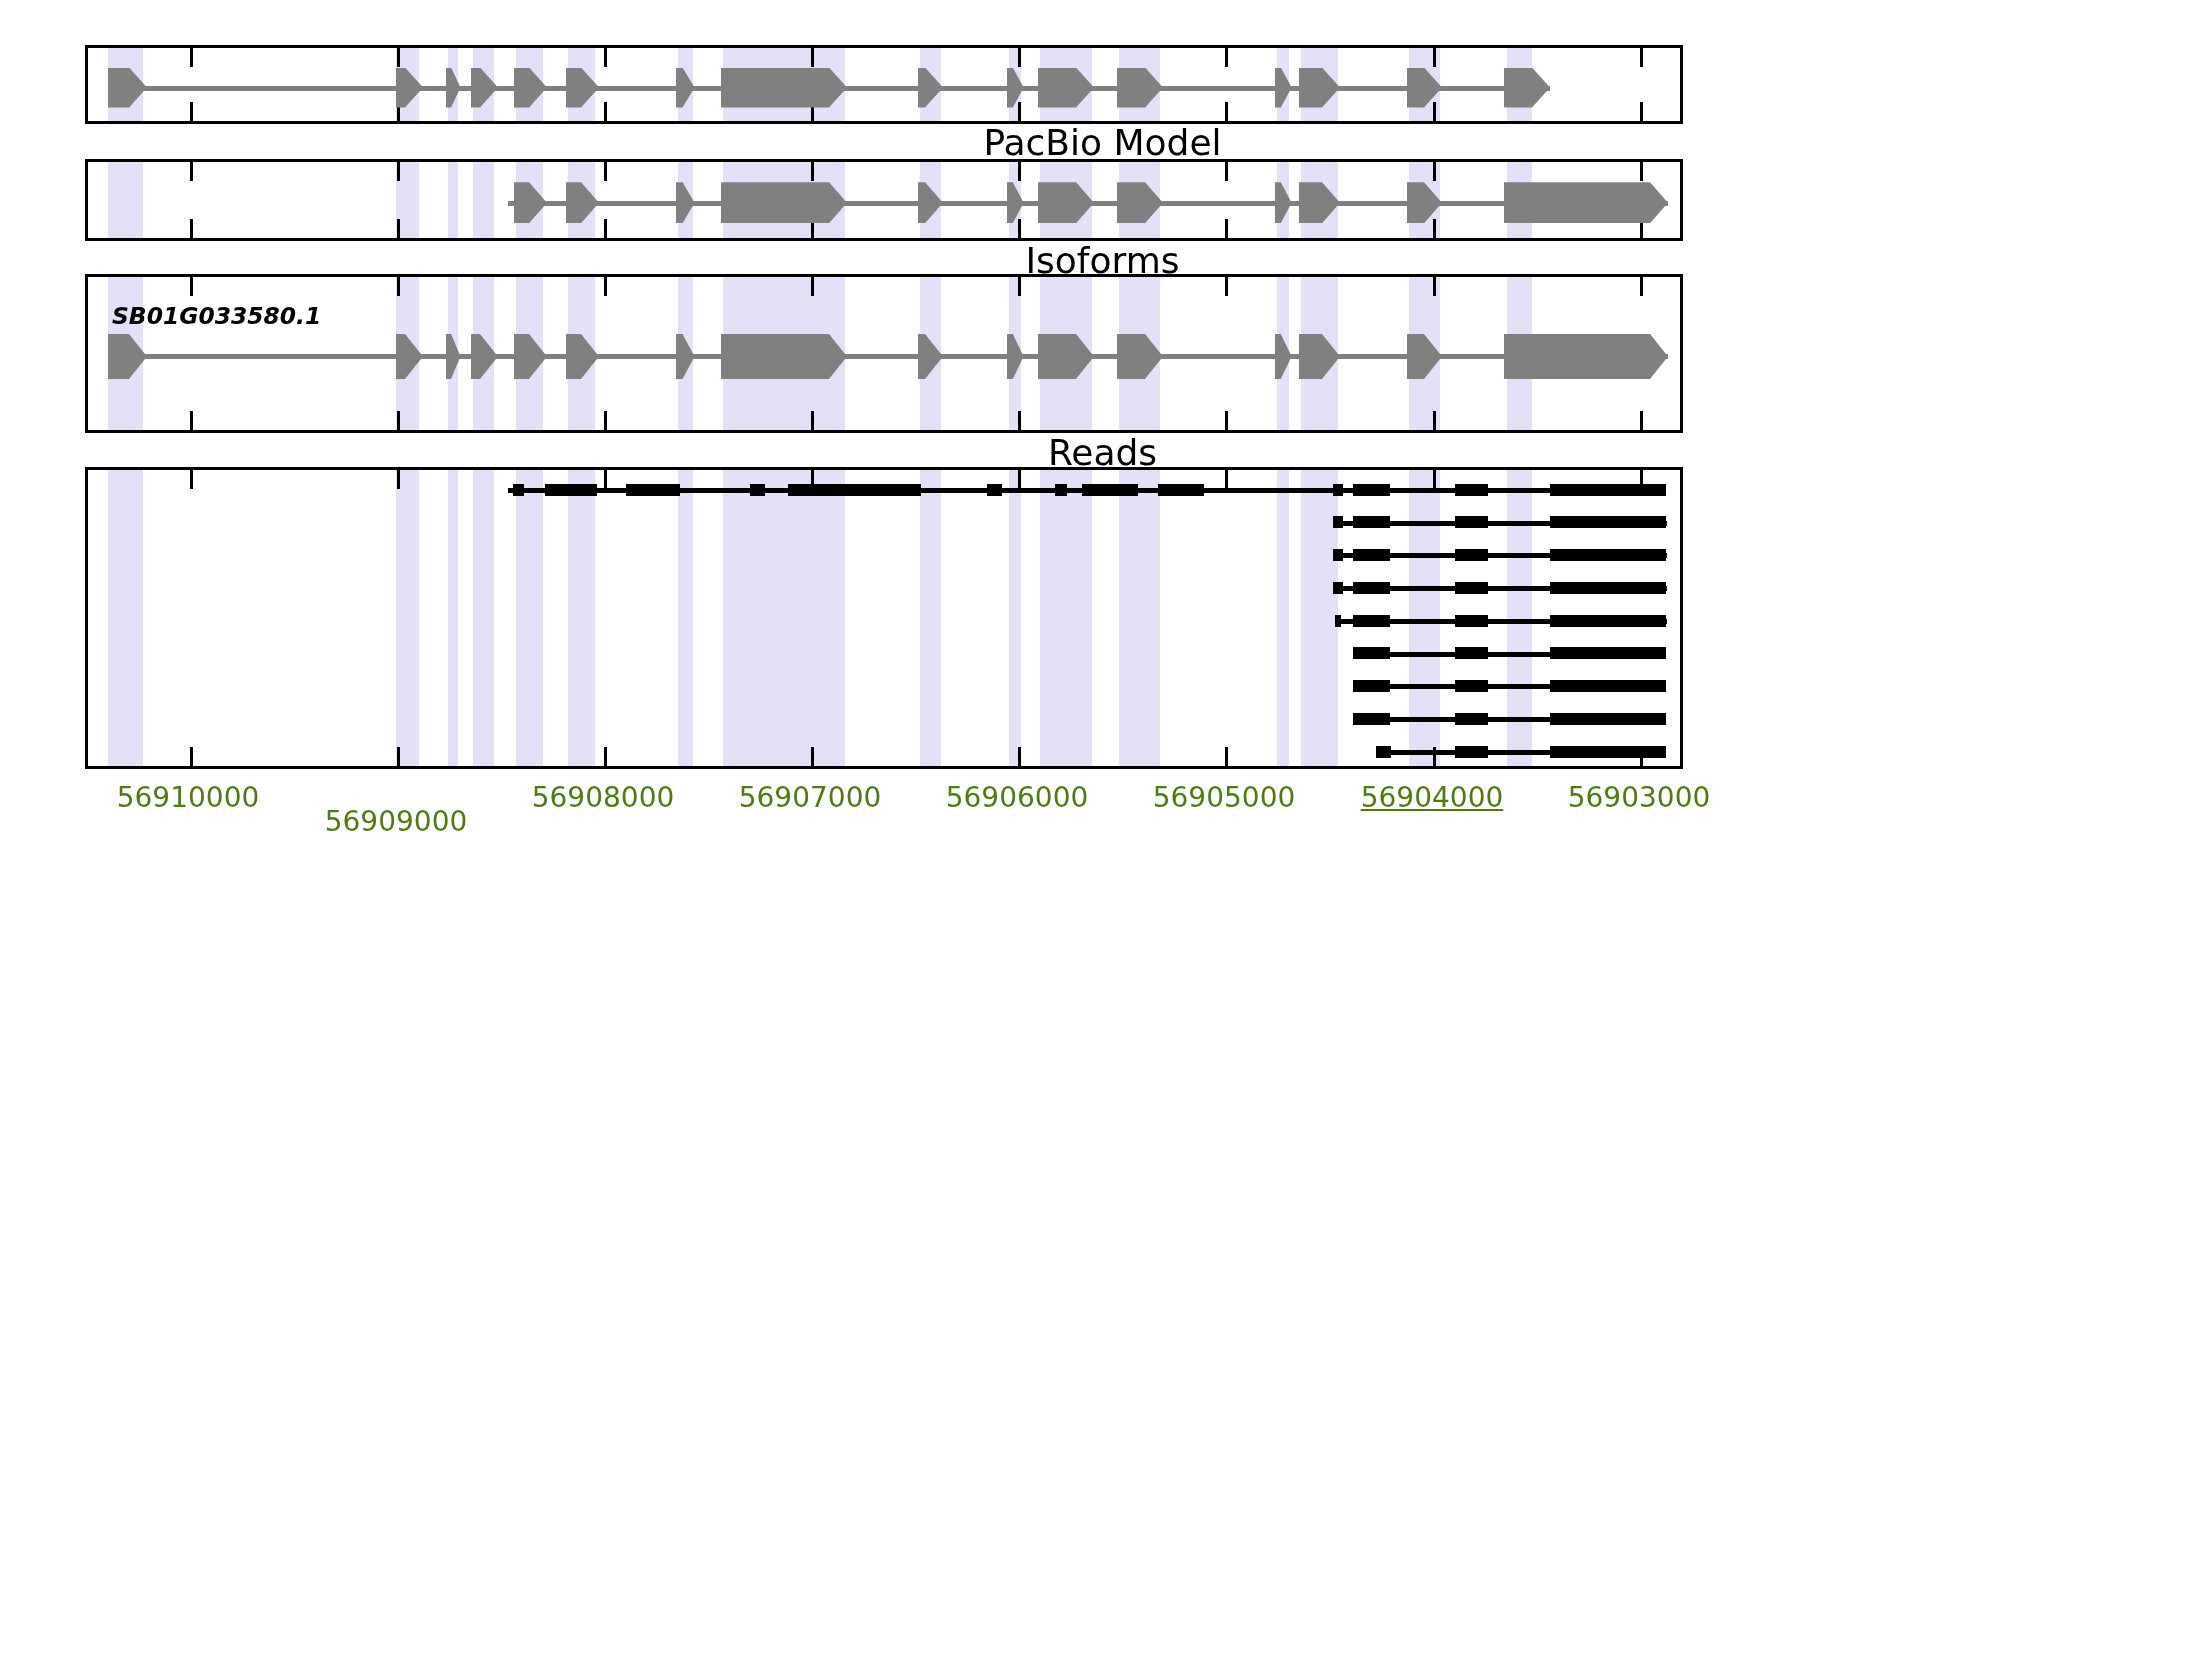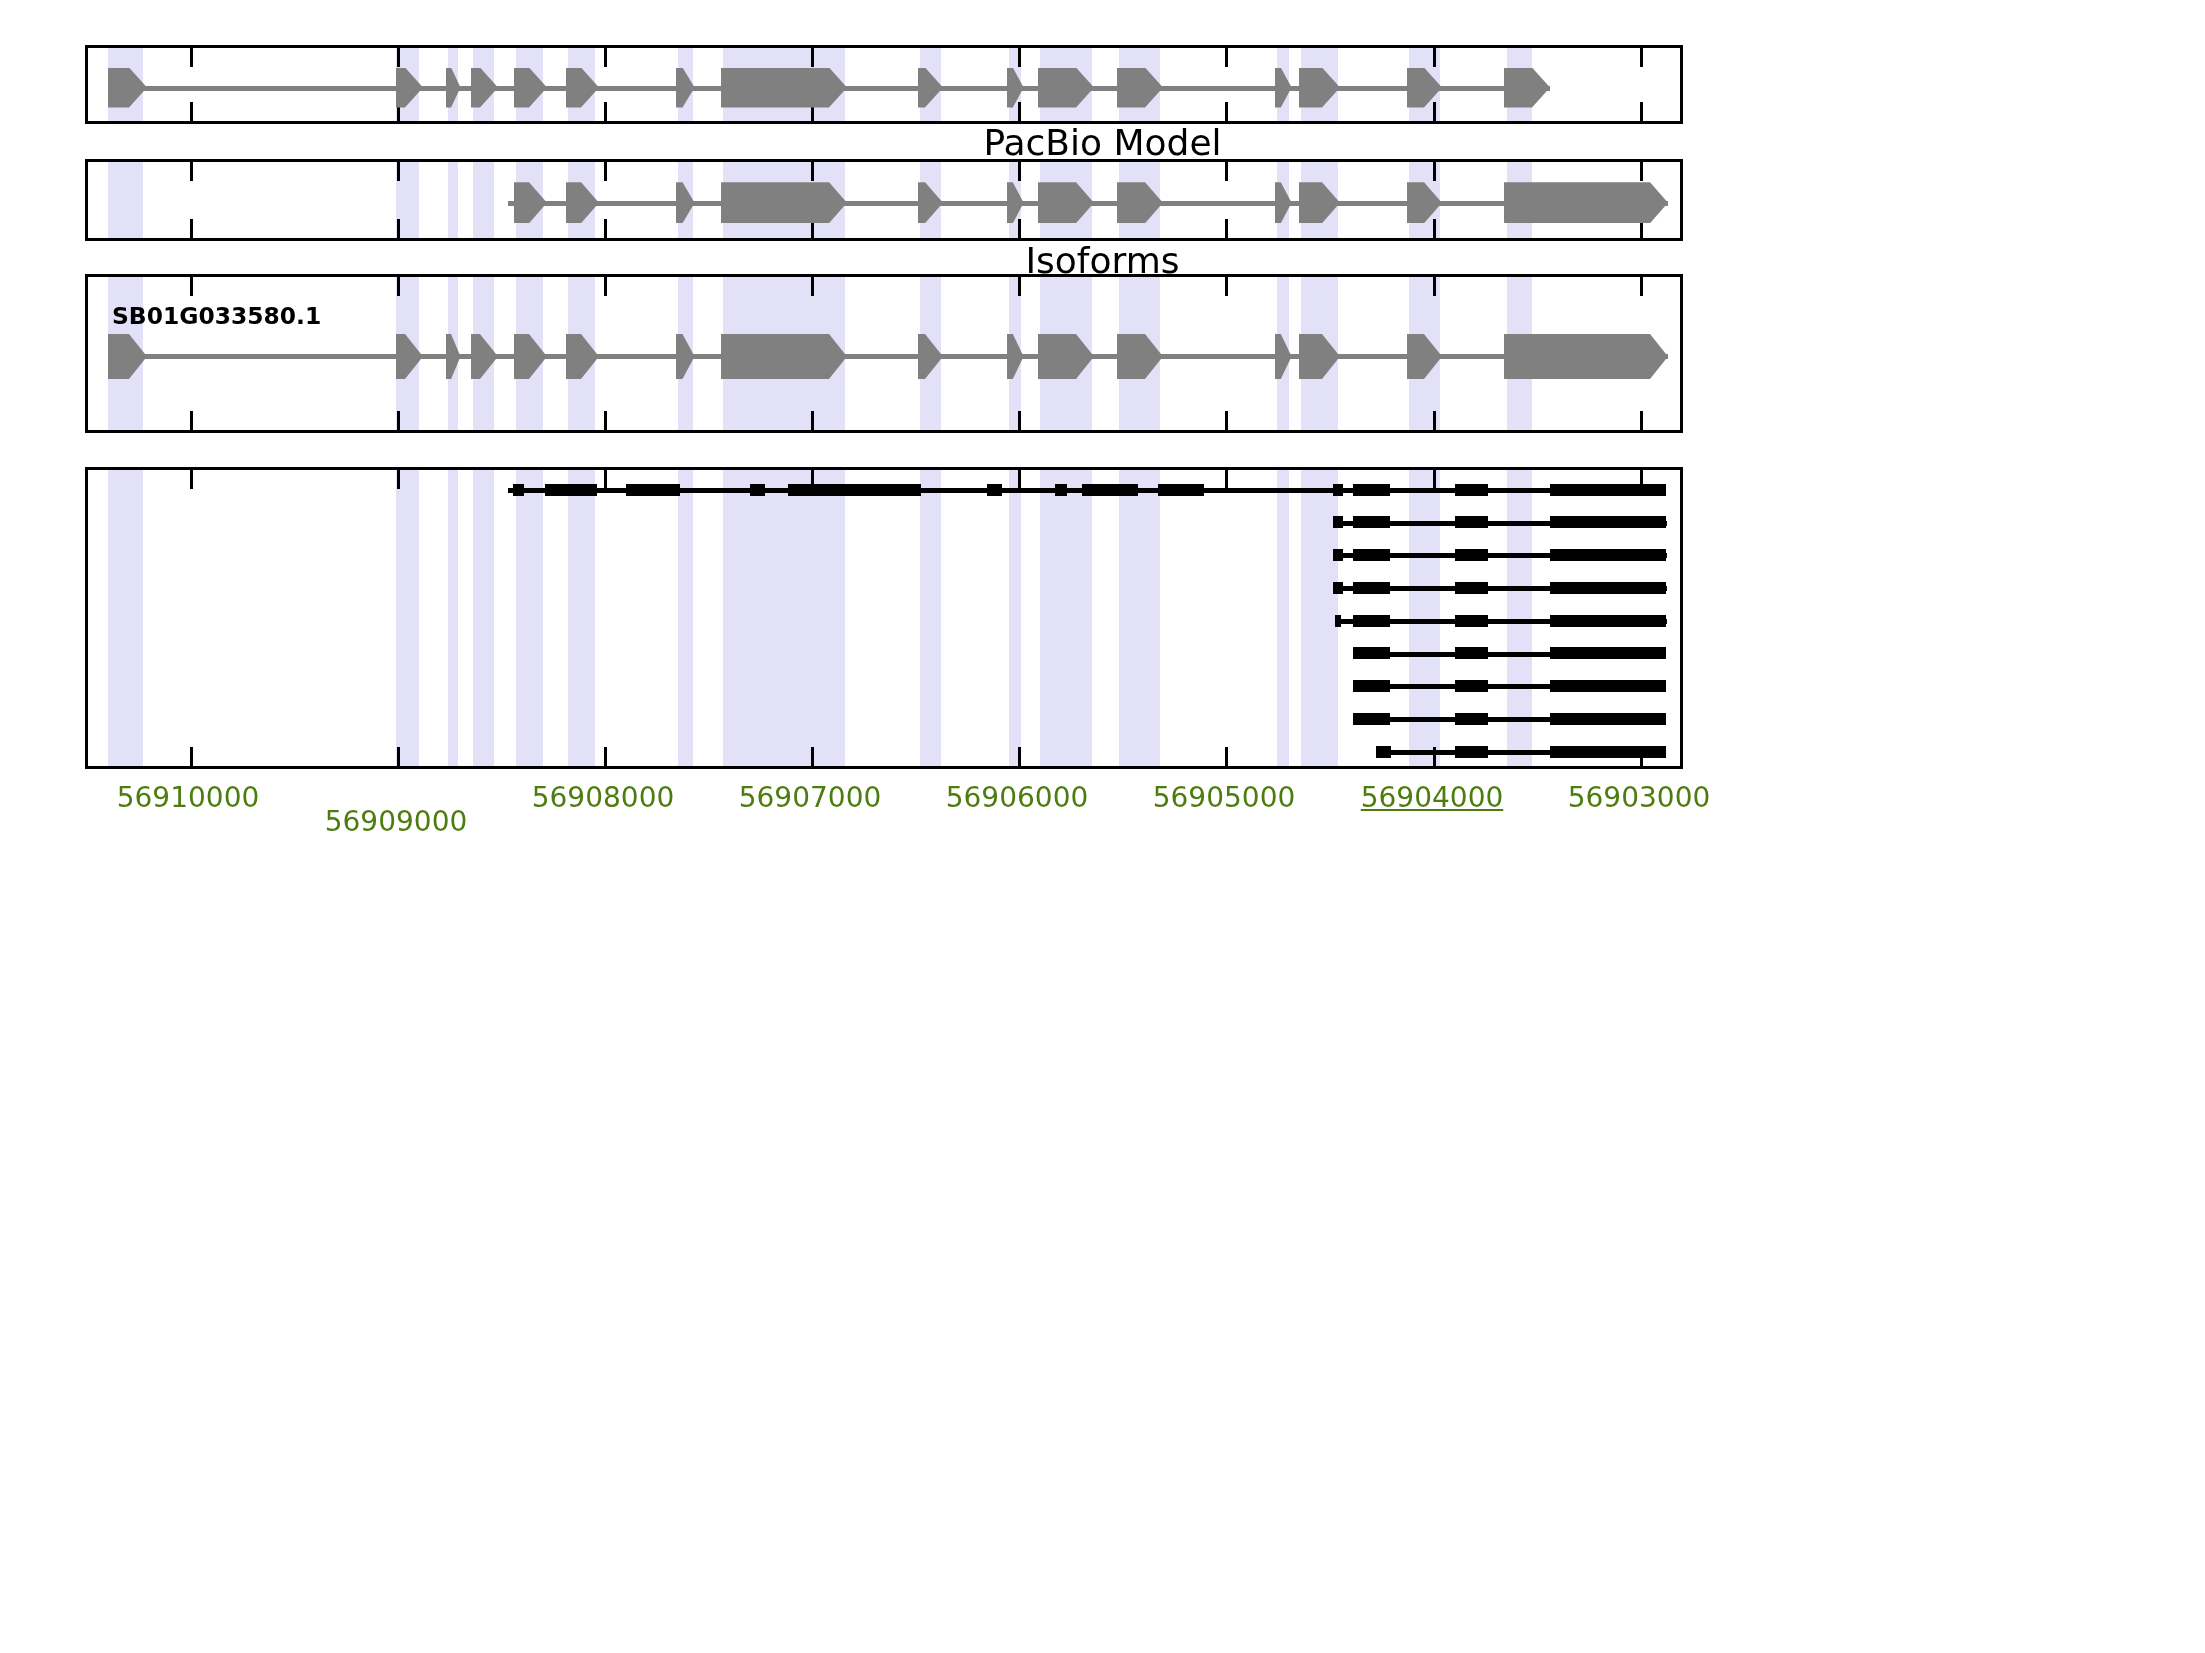--- a/index.html
+++ b/index.html
@@ -5,21 +5,21 @@
   html,body{margin:0;padding:0;background:#ffffff;}
   body{width:2205px;height:1654px;font-family:"DejaVu Sans",sans-serif;overflow:hidden;}
   .stage{position:relative;width:2205px;height:1654px;}
 
   .panel-title{
     position:absolute;left:0;width:2205px;text-align:center;
     font-family:"DejaVu Sans",sans-serif;font-size:36px;color:#000;
     line-height:1;white-space:nowrap;
   }
 
-  .panel{position:absolute;box-sizing:border-box;border:3.4px solid #000;background:#fff;overflow:hidden;}
+  .panel{position:absolute;box-sizing:border-box;border:3.4px solid #000;background:#fff;overflow:hidden;font-style:italic;}
 
   .hl{position:absolute;top:0;bottom:0;background:#E2E1F7;}
   .tick-top{position:absolute;top:0;width:2.8px;background:#000;height:19.3px;}
   .tick-bot{position:absolute;bottom:0;width:2.8px;background:#000;height:19.3px;}
 
   
   .intron-line{position:absolute;height:4.8px;background:#808080;}
   .exon{position:absolute;background:#808080;}
   .exon.arrow{
     clip-path:polygon(0 0, calc(100% - 18px) 0, 100% 50%, calc(100% - 18px) 100%, 0 100%);
@@ -193,20 +193,21 @@
       <div class="exon arrow" style="clip-path: polygon(0px 0px, 35% 0px, 100% 50%, 35% 100%, 0px 100%); left: 919px; width: 16.6px; top: 57px; height: 45px;"></div>
       <div class="exon arrow" style="left: 950px; width: 56px; top: 57px; height: 45px;"></div>
       <div class="exon arrow" style="left: 1029px; width: 46px; top: 57px; height: 45px;"></div>
       <div class="exon arrow" style="clip-path: polygon(0px 0px, 35% 0px, 100% 50%, 35% 100%, 0px 100%); left: 1187px; width: 16.6px; top: 57px; height: 45px;"></div>
       <div class="exon arrow" style="left: 1211px; width: 41px; top: 57px; height: 45px;"></div>
       <div class="exon arrow" style="left: 1319px; width: 35px; top: 57px; height: 45px;"></div>
       <div class="exon arrow" style="left: 1416px; width: 164px; top: 57px; height: 45px;"></div>
       <div class="iso-label" style="left: 24px; top: 25px;">SB01G033580.1</div>
     </div>
 
+  <div class="panel-title" style="top: 435px;">Reads</div>
   <div class="panel" id="panel-4" style="left: 85px; top: 467px; width: 1598px; height: 302px;">
       <div class="hl" style="left: 20px; width: 35px;"></div>
       <div class="hl" style="left: 308px; width: 23px;"></div>
       <div class="hl" style="left: 360px; width: 10.4px;"></div>
       <div class="hl" style="left: 385px; width: 21px;"></div>
       <div class="hl" style="left: 428px; width: 27px;"></div>
       <div class="hl" style="left: 480px; width: 27px;"></div>
       <div class="hl" style="left: 590px; width: 14.5px;"></div>
       <div class="hl" style="left: 635px; width: 122px;"></div>
       <div class="hl" style="left: 832px; width: 21px;"></div>

